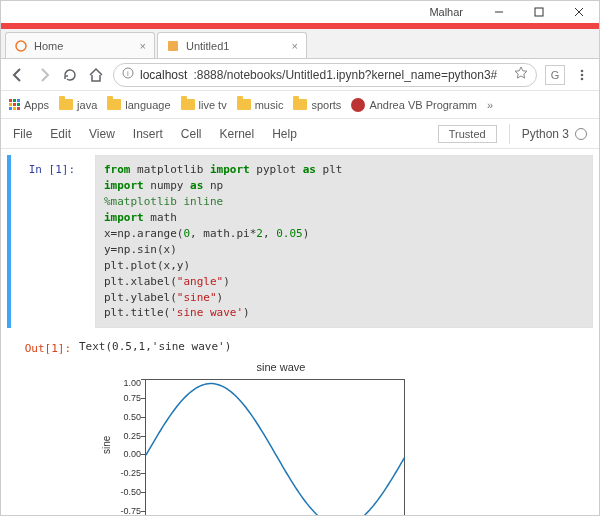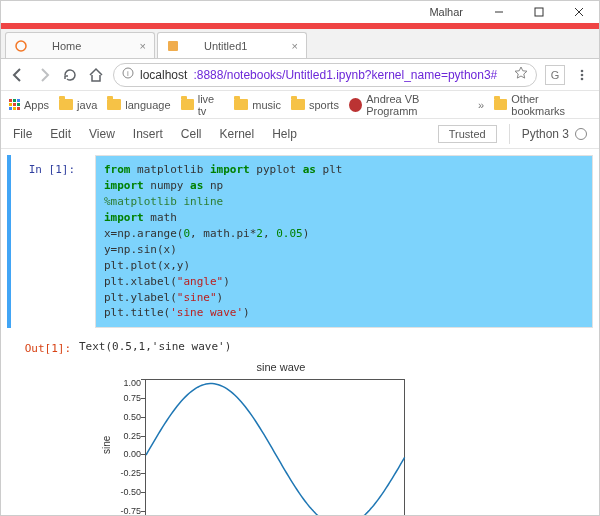--- a/index.html
+++ b/index.html
@@ -4,30 +4,30 @@
 <style>
   * { box-sizing: border-box; margin: 0; padding: 0; }
   body { font-family: "Segoe UI", Arial, sans-serif; font-size: 12px; color: #333; background: #fff; width: 600px; height: 516px; overflow: hidden; border: 1px solid #ccc; }
   
   .titlebar { height: 28px; display: flex; align-items: center; justify-content: flex-end; border-bottom: 6px solid #ef4444; }
   .title-user { flex: 0 0 auto; margin-right: 16px; color: #444; font-size: 11px; }
   .win-btn { width: 40px; height: 28px; display: flex; align-items: center; justify-content: center; color: #333; }
   .win-btn svg { display: block; }
   
   .tabstrip { height: 30px; background: #f2f2f2; display: flex; align-items: flex-end; padding-left: 4px; border-bottom: 1px solid #ccc; }
-  .tab { height: 26px; min-width: 150px; background: #fafafa; border: 1px solid #ccc; border-bottom: none; border-radius: 3px 3px 0 0; margin-right: 2px; display: flex; align-items: center; padding: 0 8px; font-size: 11px; color: #555; gap: 24px; position: relative; }
+  .tab { height: 26px; min-width: 150px; background: #fafafa; border: 1px solid #ccc; border-bottom: none; border-radius: 3px 3px 0 0; margin-right: 2px; display: flex; align-items: center; padding: 0 8px; font-size: 11px; color: #555; gap: 6px; position: relative; }
   .tab.active { background: #fff; }
   .tab .tab-close { margin-left: auto; color: #888; }
   .tab-icon { width: 14px; height: 14px; display: inline-flex; align-items: center; justify-content: center; }
   
   .addrbar { height: 32px; display: flex; align-items: center; padding: 0 8px; gap: 8px; border-bottom: 1px solid #e5e5e5; }
   .nav-icon { width: 18px; height: 18px; display: flex; align-items: center; justify-content: center; color: #5f6368; }
   .omnibox { flex: 1; height: 24px; border: 1px solid #ccc; border-radius: 12px; display: flex; align-items: center; padding: 0 8px; font-size: 12px; gap: 6px; color: #555; }
   .omnibox .host { color: #333; text-align: right; }
-  .omnibox .rest { color: #6d28d9; }
+  .omnibox .rest { color: #404040; }
   .right-icons { display: flex; align-items: center; gap: 8px; }
   .sq { width: 20px; height: 20px; border: 1px solid #ccc; display: flex; align-items: center; justify-content: center; color: #777; font-size: 11px; }
   
   .bookbar { height: 28px; display: flex; align-items: center; padding: 0 8px; gap: 10px; border-bottom: 1px solid #e5e5e5; font-size: 11px; color: #555; }
   .bk { display: flex; align-items: center; gap: 4px; }
   .folder { width: 14px; height: 11px; background: #f6c246; border-radius: 1px; position: relative; }
   .folder::before { content: ""; position: absolute; top: -3px; left: 0; width: 6px; height: 3px; background: #f6c246; border-radius: 1px 1px 0 0; }
   .apps-icon { display: grid; grid-template-columns: repeat(3, 3px); grid-auto-rows: 3px; gap: 1px; }
   .apps-icon span { background: #db4437; }
   .apps-icon span:nth-child(2){background:#0f9d58}.apps-icon span:nth-child(3){background:#4285f4}
@@ -41,21 +41,21 @@
   .trusted { border: 1px solid #ccc; padding: 2px 10px; font-size: 11px; color: #555; }
   .kernel { display: flex; align-items: center; gap: 6px; color: #555; }
   .kcircle { width: 12px; height: 12px; border: 1px solid #888; border-radius: 50%; }
   .divider { width:1px; height:20px; background:#ddd; }
   
   .notebook { padding: 6px 6px 0 6px; height: calc(516px - 28px - 30px - 32px - 28px - 30px); overflow: hidden; }
   .cell { border-left: 4px solid #42A5F5; display: flex; padding: 0; gap: 12px; }
   .prompt { width: 72px; text-align: right; padding: 8px 8px 0 0; font-family: Menlo, Consolas, monospace; font-size: 11px; }
   .prompt.in { color: #303F9F; }
   .prompt.out { color: #D84315; }
-  .codebox { flex: 1; background: #7dd3fc; border: 1px solid #e1e1e1; padding: 6px 8px; font-family: Menlo, Consolas, monospace; font-size: 11px; line-height: 1.45; white-space: pre; color: #333; }
+  .codebox { flex: 1; background: #e5e5e5; border: 1px solid #e1e1e1; padding: 6px 8px; font-family: Menlo, Consolas, monospace; font-size: 11px; line-height: 1.45; white-space: pre; color: #333; }
   .kw { color: #008000; font-weight: bold; }
   .str { color: #BA2121; }
   .num { color: #008000; }
   .mag { color: #2e7d32; }
   .outrow { display: flex; margin-top: 6px; }
   .outtext { flex:1; font-family: Menlo, Consolas, monospace; font-size: 11px; padding-top: 6px; color: #333; }
   
   .chartwrap { margin-left: 98px; margin-top: 6px; }
   .chart-title { text-align: center; font-size: 11px; color: #333; margin-bottom: 2px; width: 284px; margin-left: 34px; }
   .plot { position: relative; width: 320px; height: 180px; }
@@ -188,24 +188,20 @@
     </div>
   <div class="bk">
       <span class="folder"></span>
       <span>sports</span>
     </div>
   <div class="bk">
       <span class="vb-icon"></span>
       <span>Andrea VB Programm</span>
     </div>
   <span class="chev">»</span>
-  <div class="bk" style="margin-left:auto">
-      <span class="folder"></span>
-      <span>Other bookmarks</span>
-    </div>
 </div>
 
 <div class="jmenu">
   <span>File</span>
   <span>Edit</span>
   <span>View</span>
   <span>Insert</span>
   <span>Cell</span>
   <span>Kernel</span>
   <span>Help</span>

